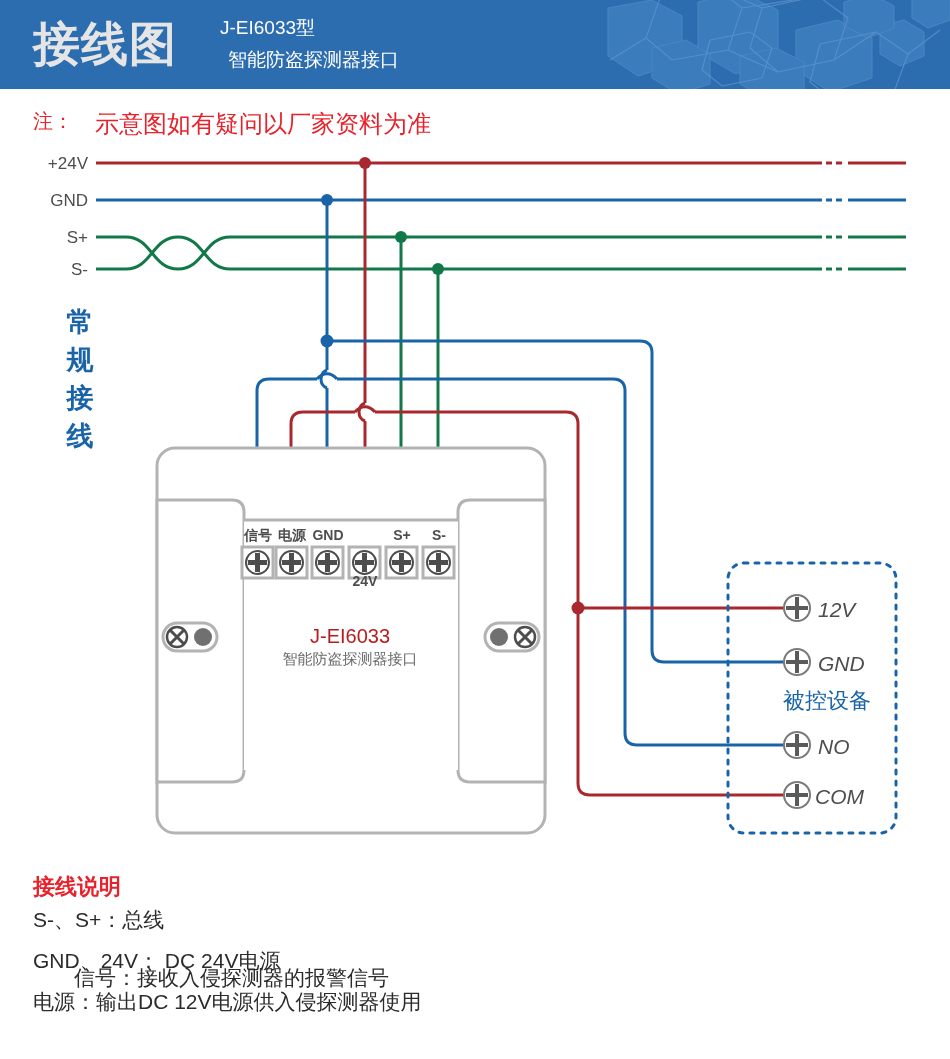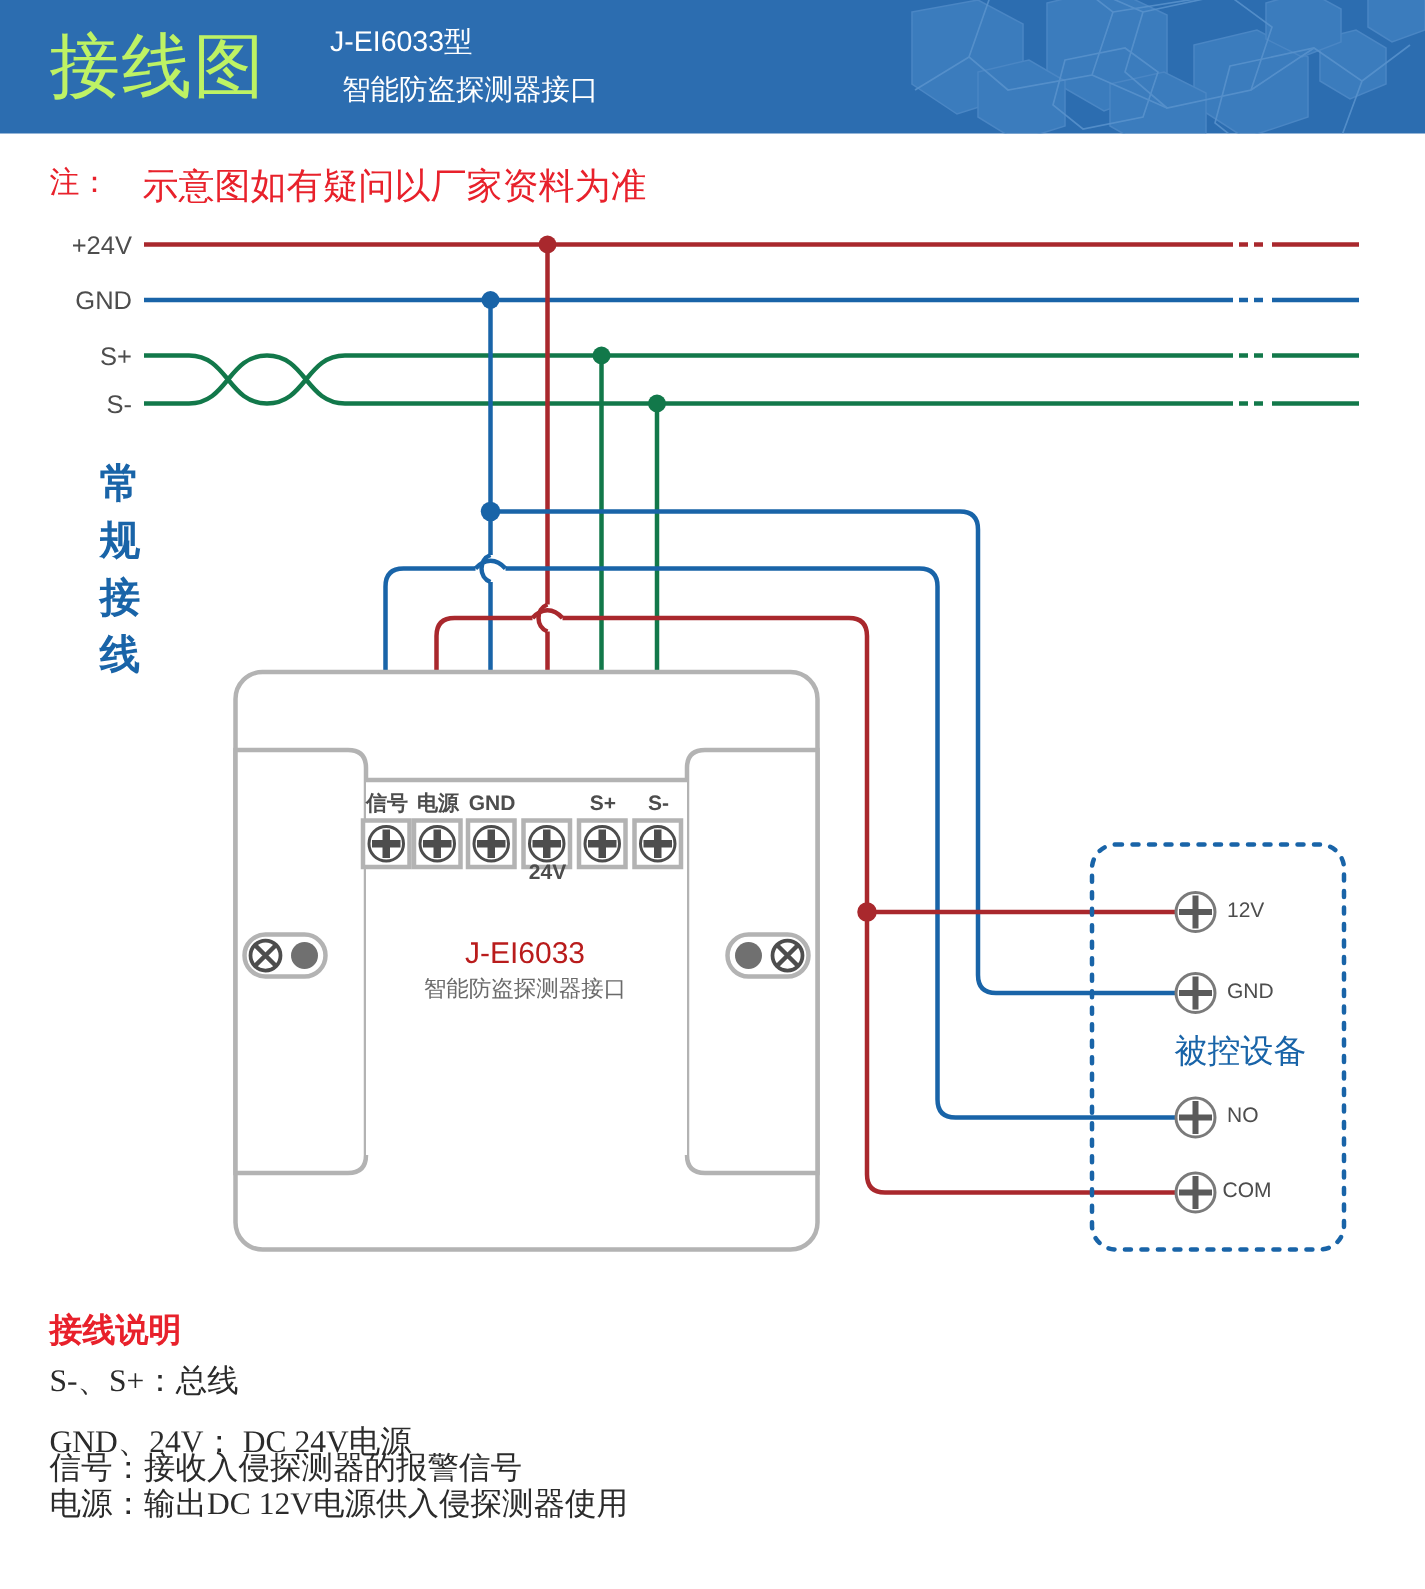--- a/index.html
+++ b/index.html
@@ -27,22 +27,22 @@
   #header-deco {
     position: absolute;
     right: 0; top: 0;
     width: 360px; height: 89px;
     opacity: 1;
   }
   #header-title {
     position: absolute;
     left: 33px; top: 12px;
     font-size: 47px;
-    font-weight: normal;
-    color: #bef264;
+    font-weight: bold;
+    color: #e5e5e5;
     letter-spacing: 1px;
     line-height: 64px;
     white-space: nowrap;
   }
   #header-sub1 {
     position: absolute;
     left: 220px; top: 15px;
     font-size: 19px;
     color: #ffffff;
     white-space: nowrap;
@@ -119,23 +119,24 @@
     width: 240px;
     text-align: center;
     font-size: 15px;
     color: #6a6a6a;
     white-space: nowrap;
   }
 
   
   .ctrl-term-label {
     position: absolute;
-    font-size: 14px;
+    font-size: 21px;
     color: #4d4d4d;
     white-space: nowrap;
+    font-style: italic;
   }
   #ctrl-title {
     position: absolute;
     left: 757px; top: 686px;
     width: 140px;
     text-align: center;
     font-size: 22px;
     color: #1964a8;
     white-space: nowrap;
   }
@@ -149,21 +150,20 @@
     color: #e8212b;
     white-space: nowrap;
     text-align: right;
   }
   .notes-line {
     position: absolute;
     left: 33px;
     font-size: 21px;
     color: #2b2b2b;
     white-space: nowrap;
-    font-family: Liberation Serif, serif;
   }
 
   svg { display: block; }
 </style>
 </head>
 <body>
 
 <div id="page">
 
   <div id="header">
@@ -366,15 +366,15 @@
   <div class="ctrl-term-label" style="left:818px; top:598px;">12V</div>
   <div class="ctrl-term-label" style="left:818px; top:652px;">GND</div>
   <div class="ctrl-term-label" style="left:818px; top:735px;">NO</div>
   <div class="ctrl-term-label" style="left:815px; top:785px;">COM</div>
   <div id="ctrl-title">被控设备</div>
 
   <div id="notes-title">接线说明</div>
   <div class="notes-line" style="top:906px;">S-、S+：总线</div>
   <div class="notes-line" style="top:947px;">GND、24V： DC 24V电源</div>
   <div class="notes-line" style="top:988px;">电源：输出DC 12V电源供入侵探测器使用</div>
-  <div class="notes-line" style="top:964px;">信号：接收入侵探测器的报警信号</div>
+  <div class="notes-line" style="top:964px;margin-left:41px;">信号：接收入侵探测器的报警信号</div>
 
 </div>
 
 </body></html>

